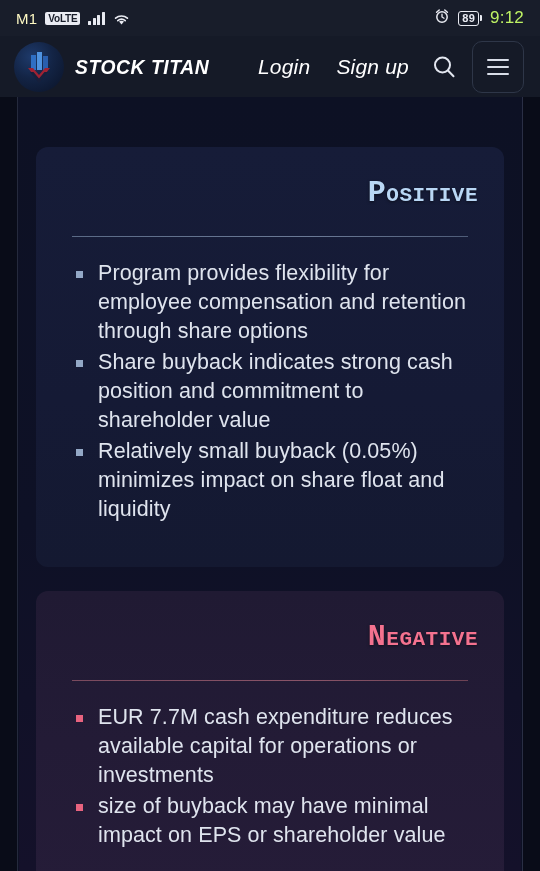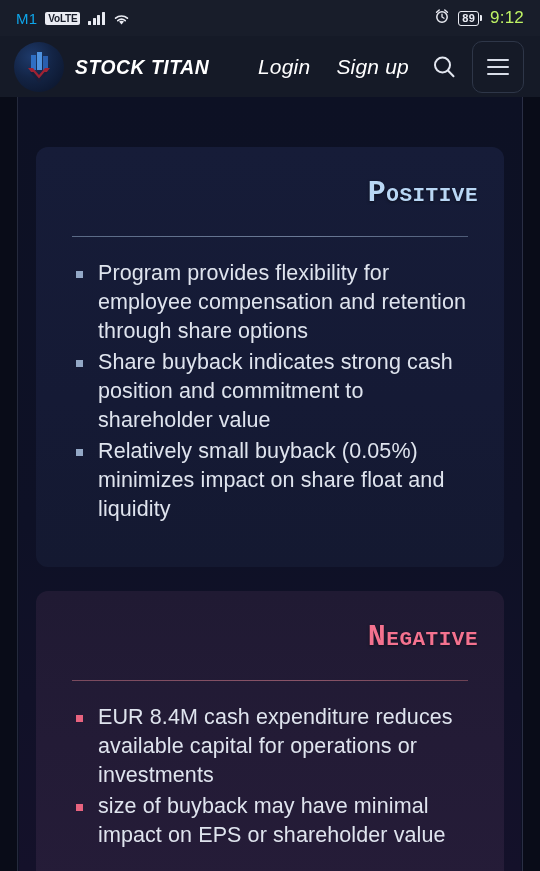--- a/index.html
+++ b/index.html
@@ -20,21 +20,21 @@
   .statusbar {
     position:relative;
     height:36px;
     background:#181d2a;
     display:flex; align-items:center;
     padding:0 16px;
     color:#e8eaf0;
   }
   .sb-left { display:flex; align-items:center; gap:8px; }
   .sb-right { margin-left:auto; display:flex; align-items:center; gap:8px; }
-  .carrier { font-size:15px; letter-spacing:.2px; color:#0ea5e9; font-family:"Liberation Sans",sans-serif; }
+  .carrier { font-size:15px; letter-spacing:.2px; color:#fef9c3; font-family:"Liberation Sans",sans-serif; }
   .volte {
     background:#e9ebf2; color:#181d2a;
     font-size:10px; font-weight:bold; letter-spacing:-.2px;
     padding:1px 3px; border-radius:2px; line-height:1.1;
   }
   .bars { display:flex; align-items:flex-end; gap:1.5px; height:13px; }
   .bars i { display:block; width:3px; background:#e9ebf2; border-radius:.5px; }
   .bars i:nth-child(1){height:4px}.bars i:nth-child(2){height:7px}
   .bars i:nth-child(3){height:10px}.bars i:nth-child(4){height:13px}
   .wifi { width:17px; height:13px; position:relative; }
@@ -239,20 +239,20 @@
           <li>Program provides flexibility for employee compensation and retention through share options</li>
           <li>Share buyback indicates strong cash position and commitment to shareholder value</li>
           <li>Relatively small buyback (0.05%) minimizes impact on share float and liquidity</li>
         </ul>
       </div>
 
       <div class="card negative">
         <div class="card-title">Negative</div>
         <div class="divider"></div>
         <ul class="points">
-          <li>EUR 8.4M cash expenditure reduces available capital for operations or investments</li>
+          <li>EUR 7.7M cash expenditure reduces available capital for operations or investments</li>
           <li>size of buyback may have minimal impact on EPS or shareholder value</li>
         </ul>
       </div>
 
     </div>
   </div>
 </div>
 
 </body></html>

